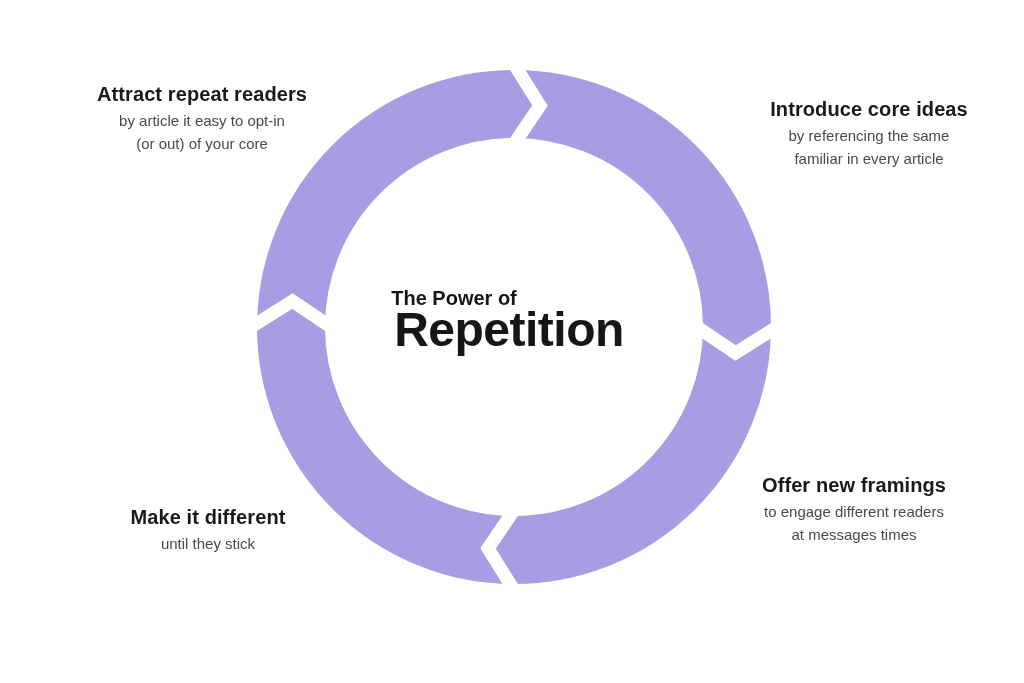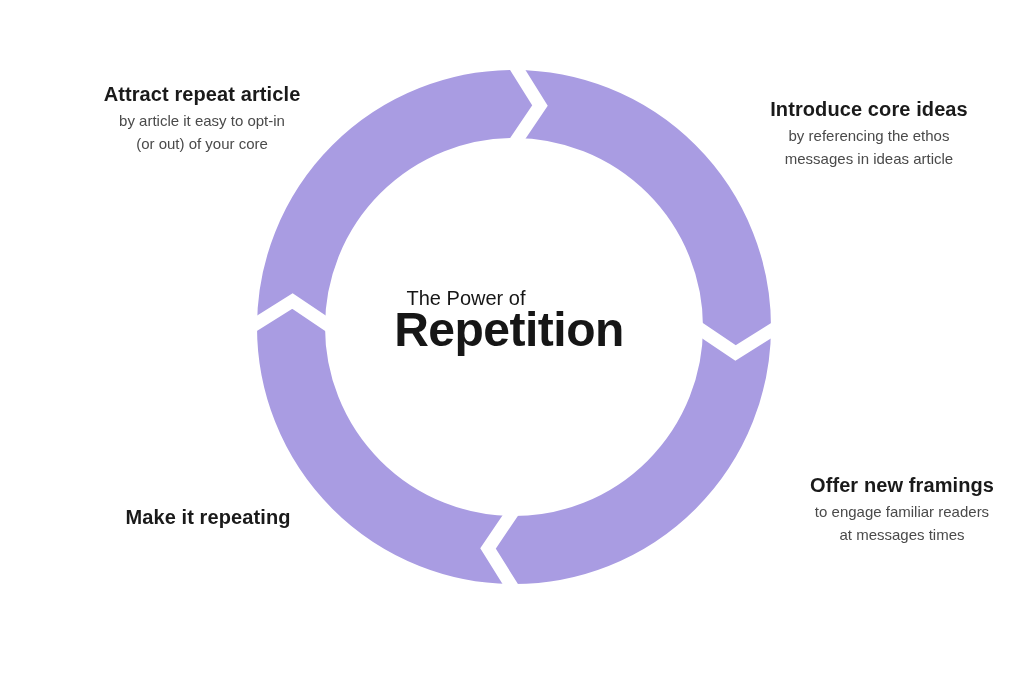--- a/index.html
+++ b/index.html
@@ -34,33 +34,32 @@
     letter-spacing: 0.1px;
     margin-bottom: 2px;
   }
   .label-line {
     font-size: 15px;
     line-height: 23px;
     color: #4a4a4a;
   }
   .pos-tl { left: 202px; top: 82px; }
   .pos-tr { left: 869px; top: 97px; }
-  .pos-br { left: 902px; top: 473px; }
+  .pos-br { left: 854px; top: 473px; }
   .pos-bl { left: 208px; top: 505px; }
   .center-kicker {
     position: absolute;
     left: 454px;
     top: 286px;
     transform: translateX(-50%);
     font-size: 20px;
-    font-weight: 400;
+    font-weight: 700;
     line-height: 24px;
     color: #161616;
     white-space: nowrap;
-    margin-left: 12px;
   }
   .center-title {
     position: absolute;
     left: 509px;
     top: 298px;
     transform: translateX(-50%);
     font-size: 48px;
     font-weight: 700;
     line-height: 64px;
     letter-spacing: -0.5px;
@@ -80,34 +79,35 @@
       <polyline points="514,64 540,105.5 514,144" transform="rotate(90 514 327)" stroke="#ffffff"></polyline>
       <polyline points="514,64 540,105.5 514,144" transform="rotate(180 514 327)" stroke="#ffffff"></polyline>
       <polyline points="514,64 540,105.5 514,144" transform="rotate(270 514 327)" stroke="#ffffff"></polyline>
     </g>
   </svg>
 
   <div class="center-kicker">The Power of</div>
   <div class="center-title">Repetition</div>
 
   <div class="cycle-label pos-tl">
-    <div class="label-title">Attract repeat article</div>
+    <div class="label-title">Attract repeat readers</div>
     <div class="label-line">by article it easy to opt-in</div>
     <div class="label-line">(or out) of your core</div>
   </div>
 
   <div class="cycle-label pos-tr">
     <div class="label-title">Introduce core ideas</div>
-    <div class="label-line">by referencing the ethos</div>
-    <div class="label-line">messages in ideas article</div>
+    <div class="label-line">by referencing the same</div>
+    <div class="label-line">familiar in every article</div>
   </div>
 
   <div class="cycle-label pos-br">
     <div class="label-title">Offer new framings</div>
-    <div class="label-line">to engage familiar readers</div>
+    <div class="label-line">to engage different readers</div>
     <div class="label-line">at messages times</div>
   </div>
 
   <div class="cycle-label pos-bl">
-    <div class="label-title">Make it repeating</div>
+    <div class="label-title">Make it different</div>
+    <div class="label-line">until they stick</div>
   </div>
 
 </div>
 
 </body></html>

